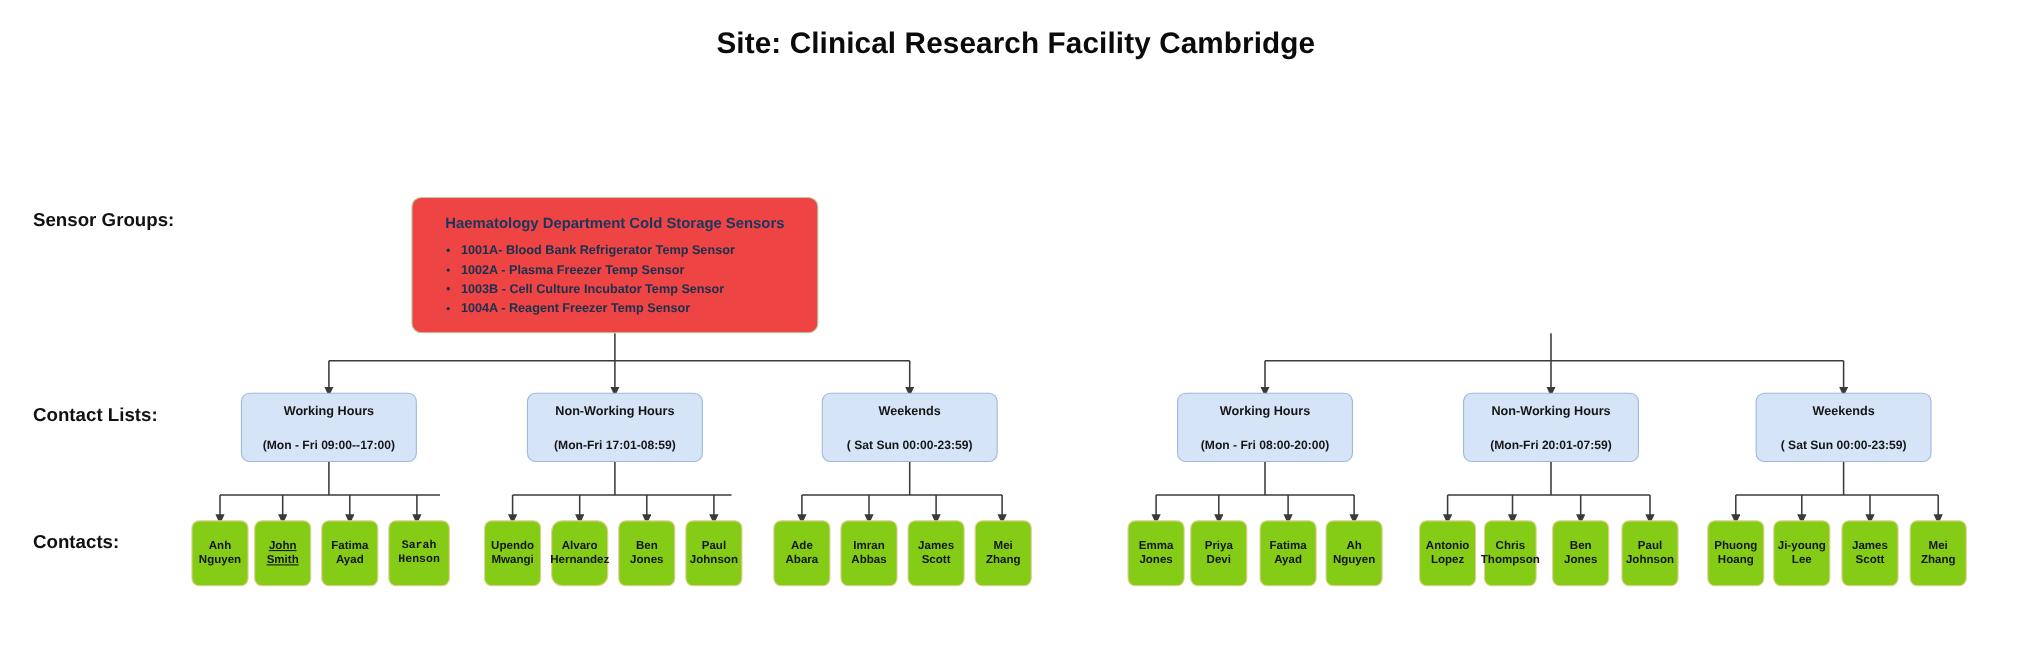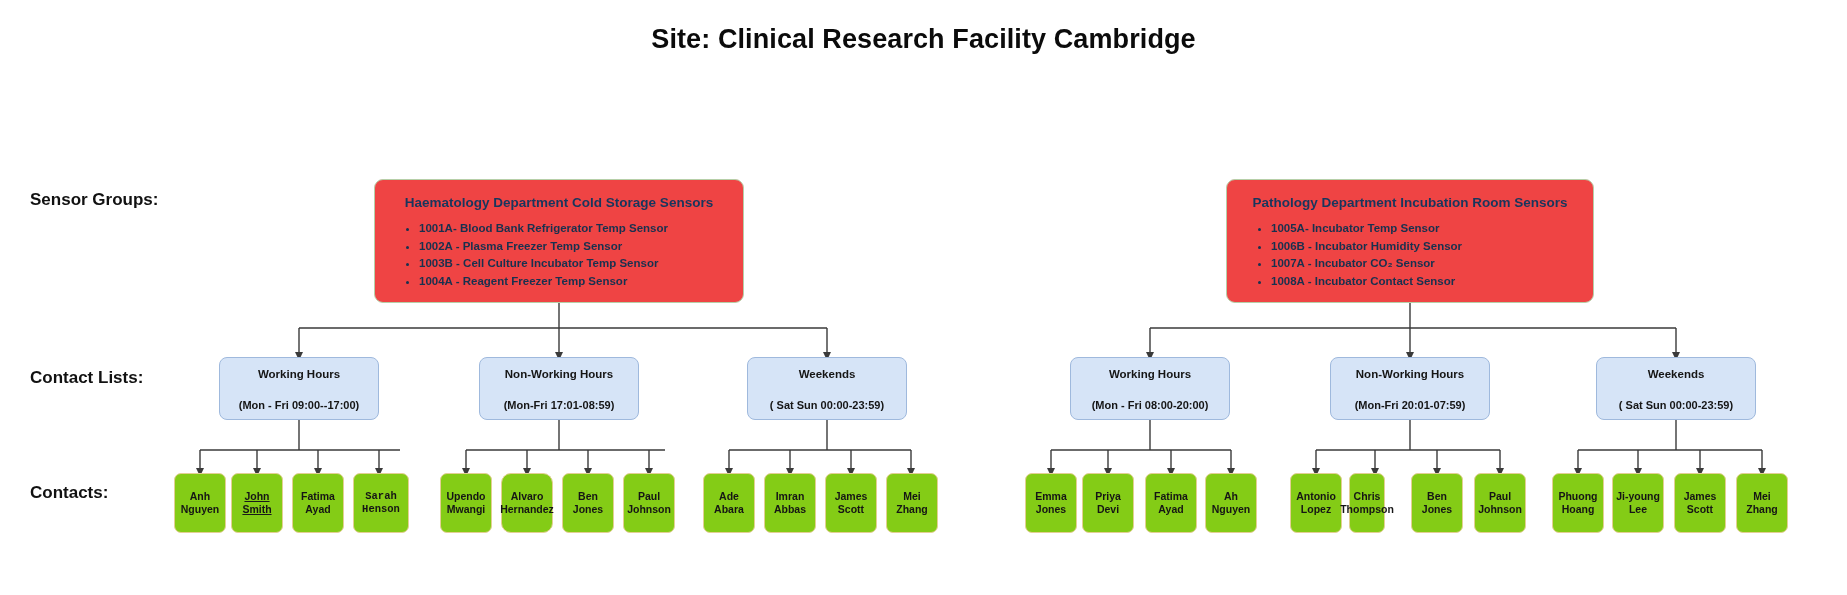--- a/index.html
+++ b/index.html
@@ -213,29 +213,20 @@
   <div class="group-box" style="left:374px; top:179px; width:370px; height:124px;">
     <div class="group-title">Haematology Department Cold Storage Sensors</div>
     <ul class="group-list">
       <li>1001A- Blood Bank Refrigerator Temp Sensor</li>
       <li>1002A - Plasma Freezer Temp Sensor</li>
       <li>1003B - Cell Culture Incubator Temp Sensor</li>
       <li>1004A - Reagent Freezer Temp Sensor</li>
     </ul>
   </div>
 
-  <div class="group-box" style="left:1226px; top:179px; width:368px; height:124px;">
-    <div class="group-title">Pathology Department Incubation Room Sensors</div>
-    <ul class="group-list">
-      <li>1005A- Incubator Temp Sensor</li>
-      <li>1006B - Incubator Humidity Sensor</li>
-      <li>1007A - Incubator CO₂ Sensor</li>
-      <li>1008A - Incubator Contact Sensor</li>
-    </ul>
-  </div>
 
   <div class="clist-box" style="left:219px; top:357px; width:160px; height:63px;">
     <div class="clist-name">Working Hours</div>
     <div class="clist-hours">(Mon - Fri  09:00--17:00)</div>
   </div>
 
   <div class="clist-box" style="left:479px; top:357px; width:160px; height:63px;">
     <div class="clist-name">Non-Working Hours</div>
     <div class="clist-hours">(Mon-Fri 17:01-08:59)</div>
   </div>
@@ -319,21 +310,21 @@
 Ayad</span>
     </div>
   <div class="contact-box" style="left:1205px; top:473px; width:52px; height:60px;">
     <span class="contact-name">Ah Nguyen</span>
     </div>
 
   <div class="contact-box" style="left:1290px; top:473px; width:52px; height:60px;">
     <span class="contact-name">Antonio
 Lopez</span>
     </div>
-  <div class="contact-box" style="left:1349px; top:473px; width:36px; height:60px;">
+  <div class="contact-box" style="left:1349px; top:473px; width:48px; height:60px;">
     <span class="contact-name">Chris
 Thompson</span>
     </div>
   <div class="contact-box" style="left:1411px; top:473px; width:52px; height:60px;">
     <span class="contact-name">Ben Jones</span>
     </div>
   <div class="contact-box" style="left:1474px; top:473px; width:52px; height:60px;">
     <span class="contact-name">Paul
 Johnson</span>
     </div>

